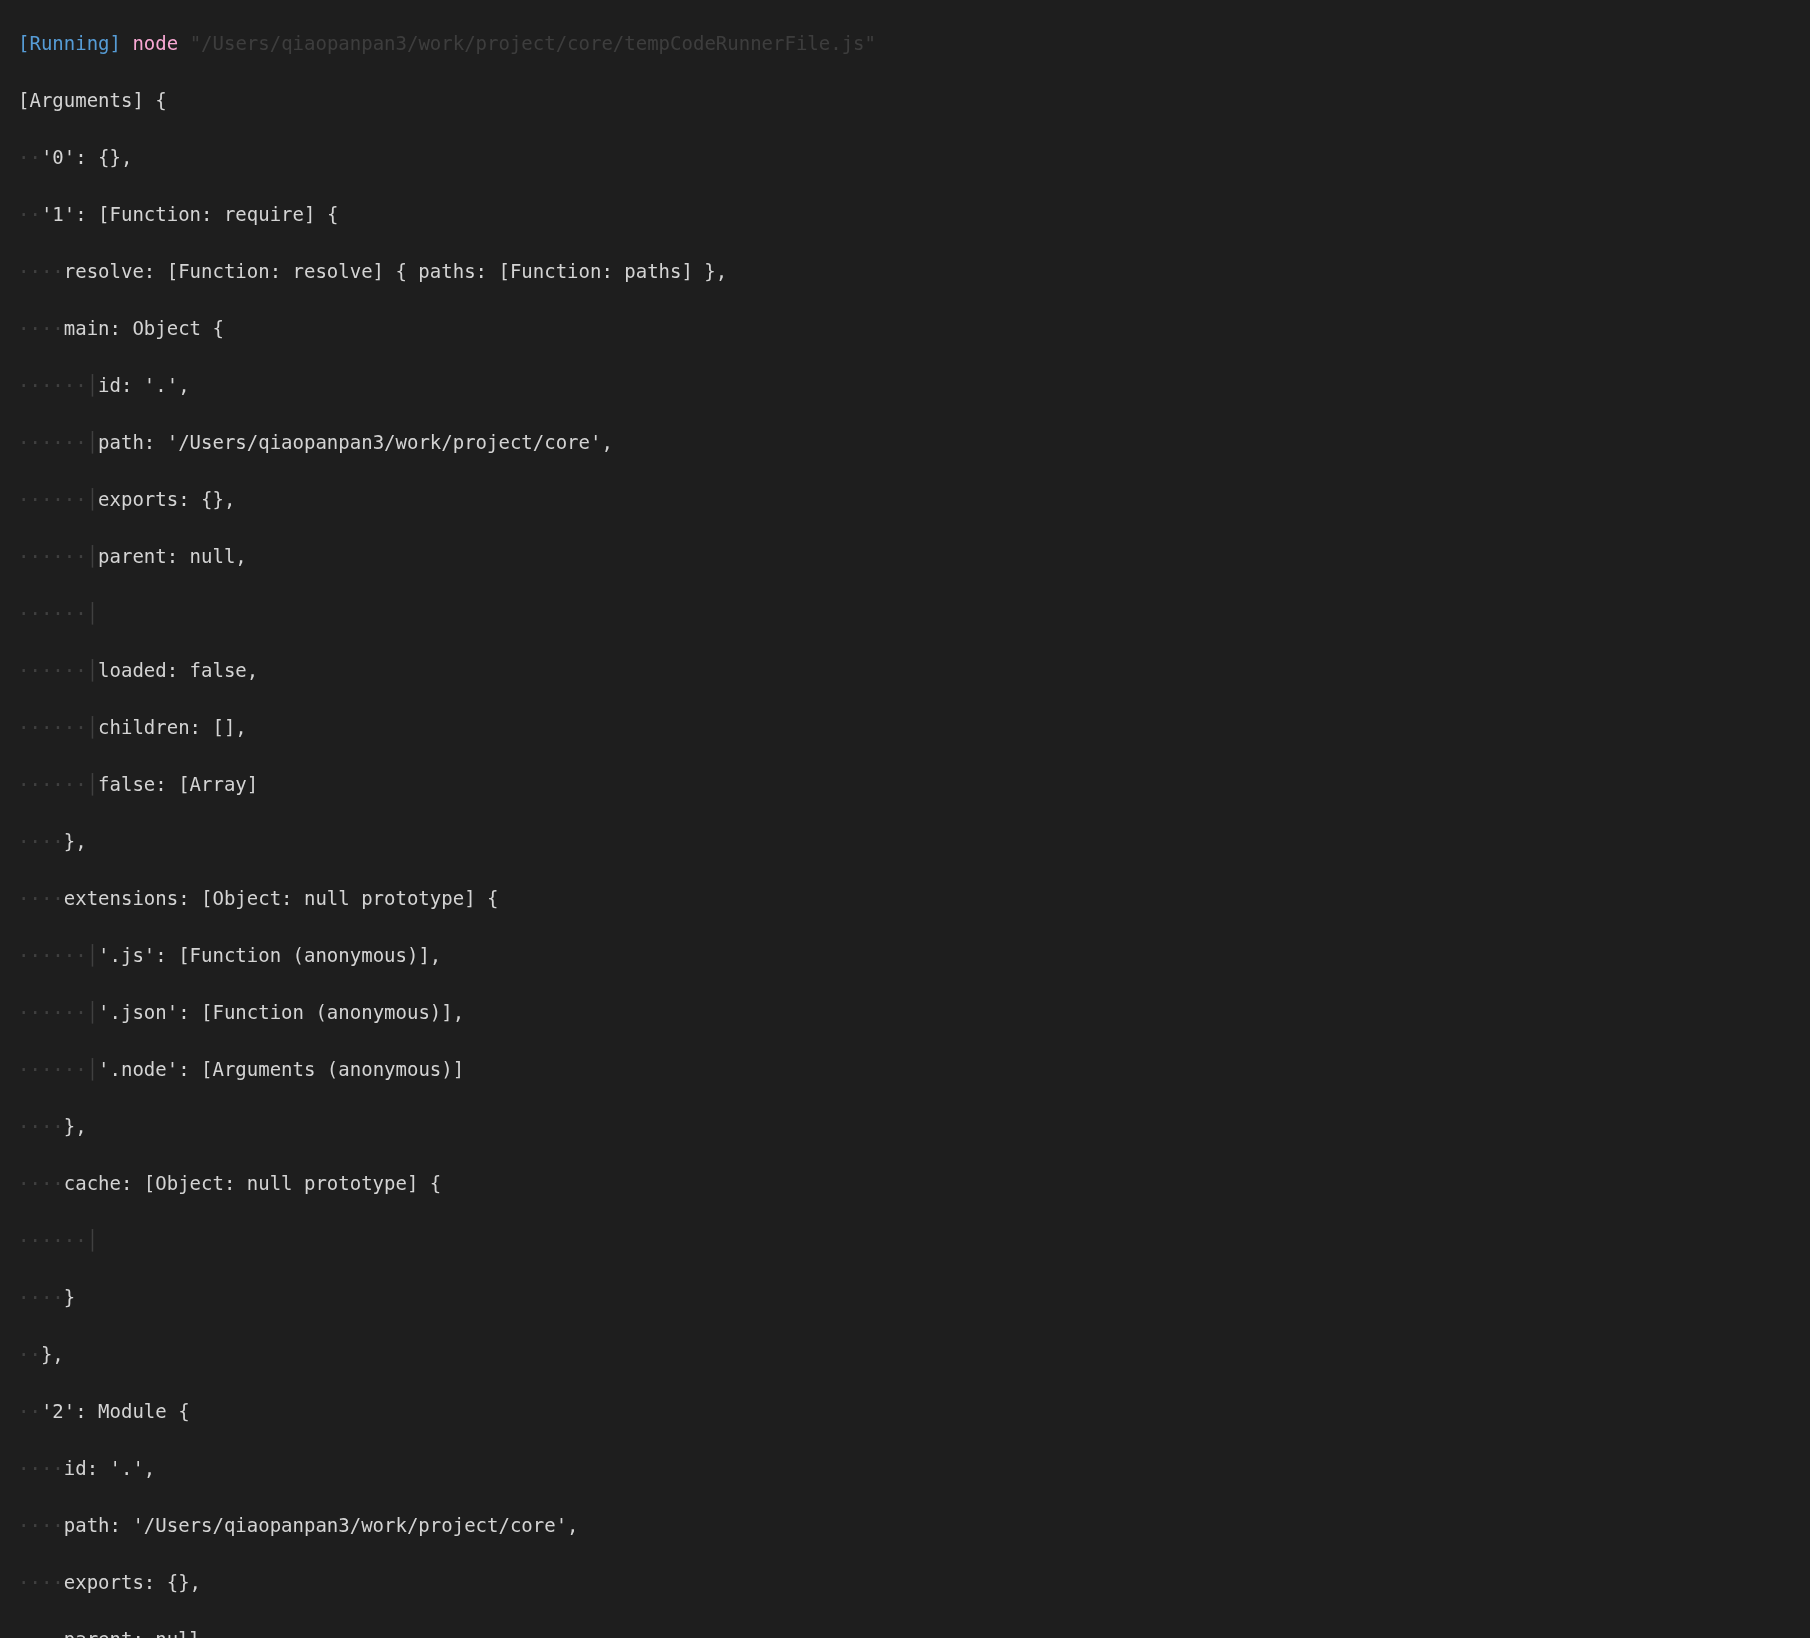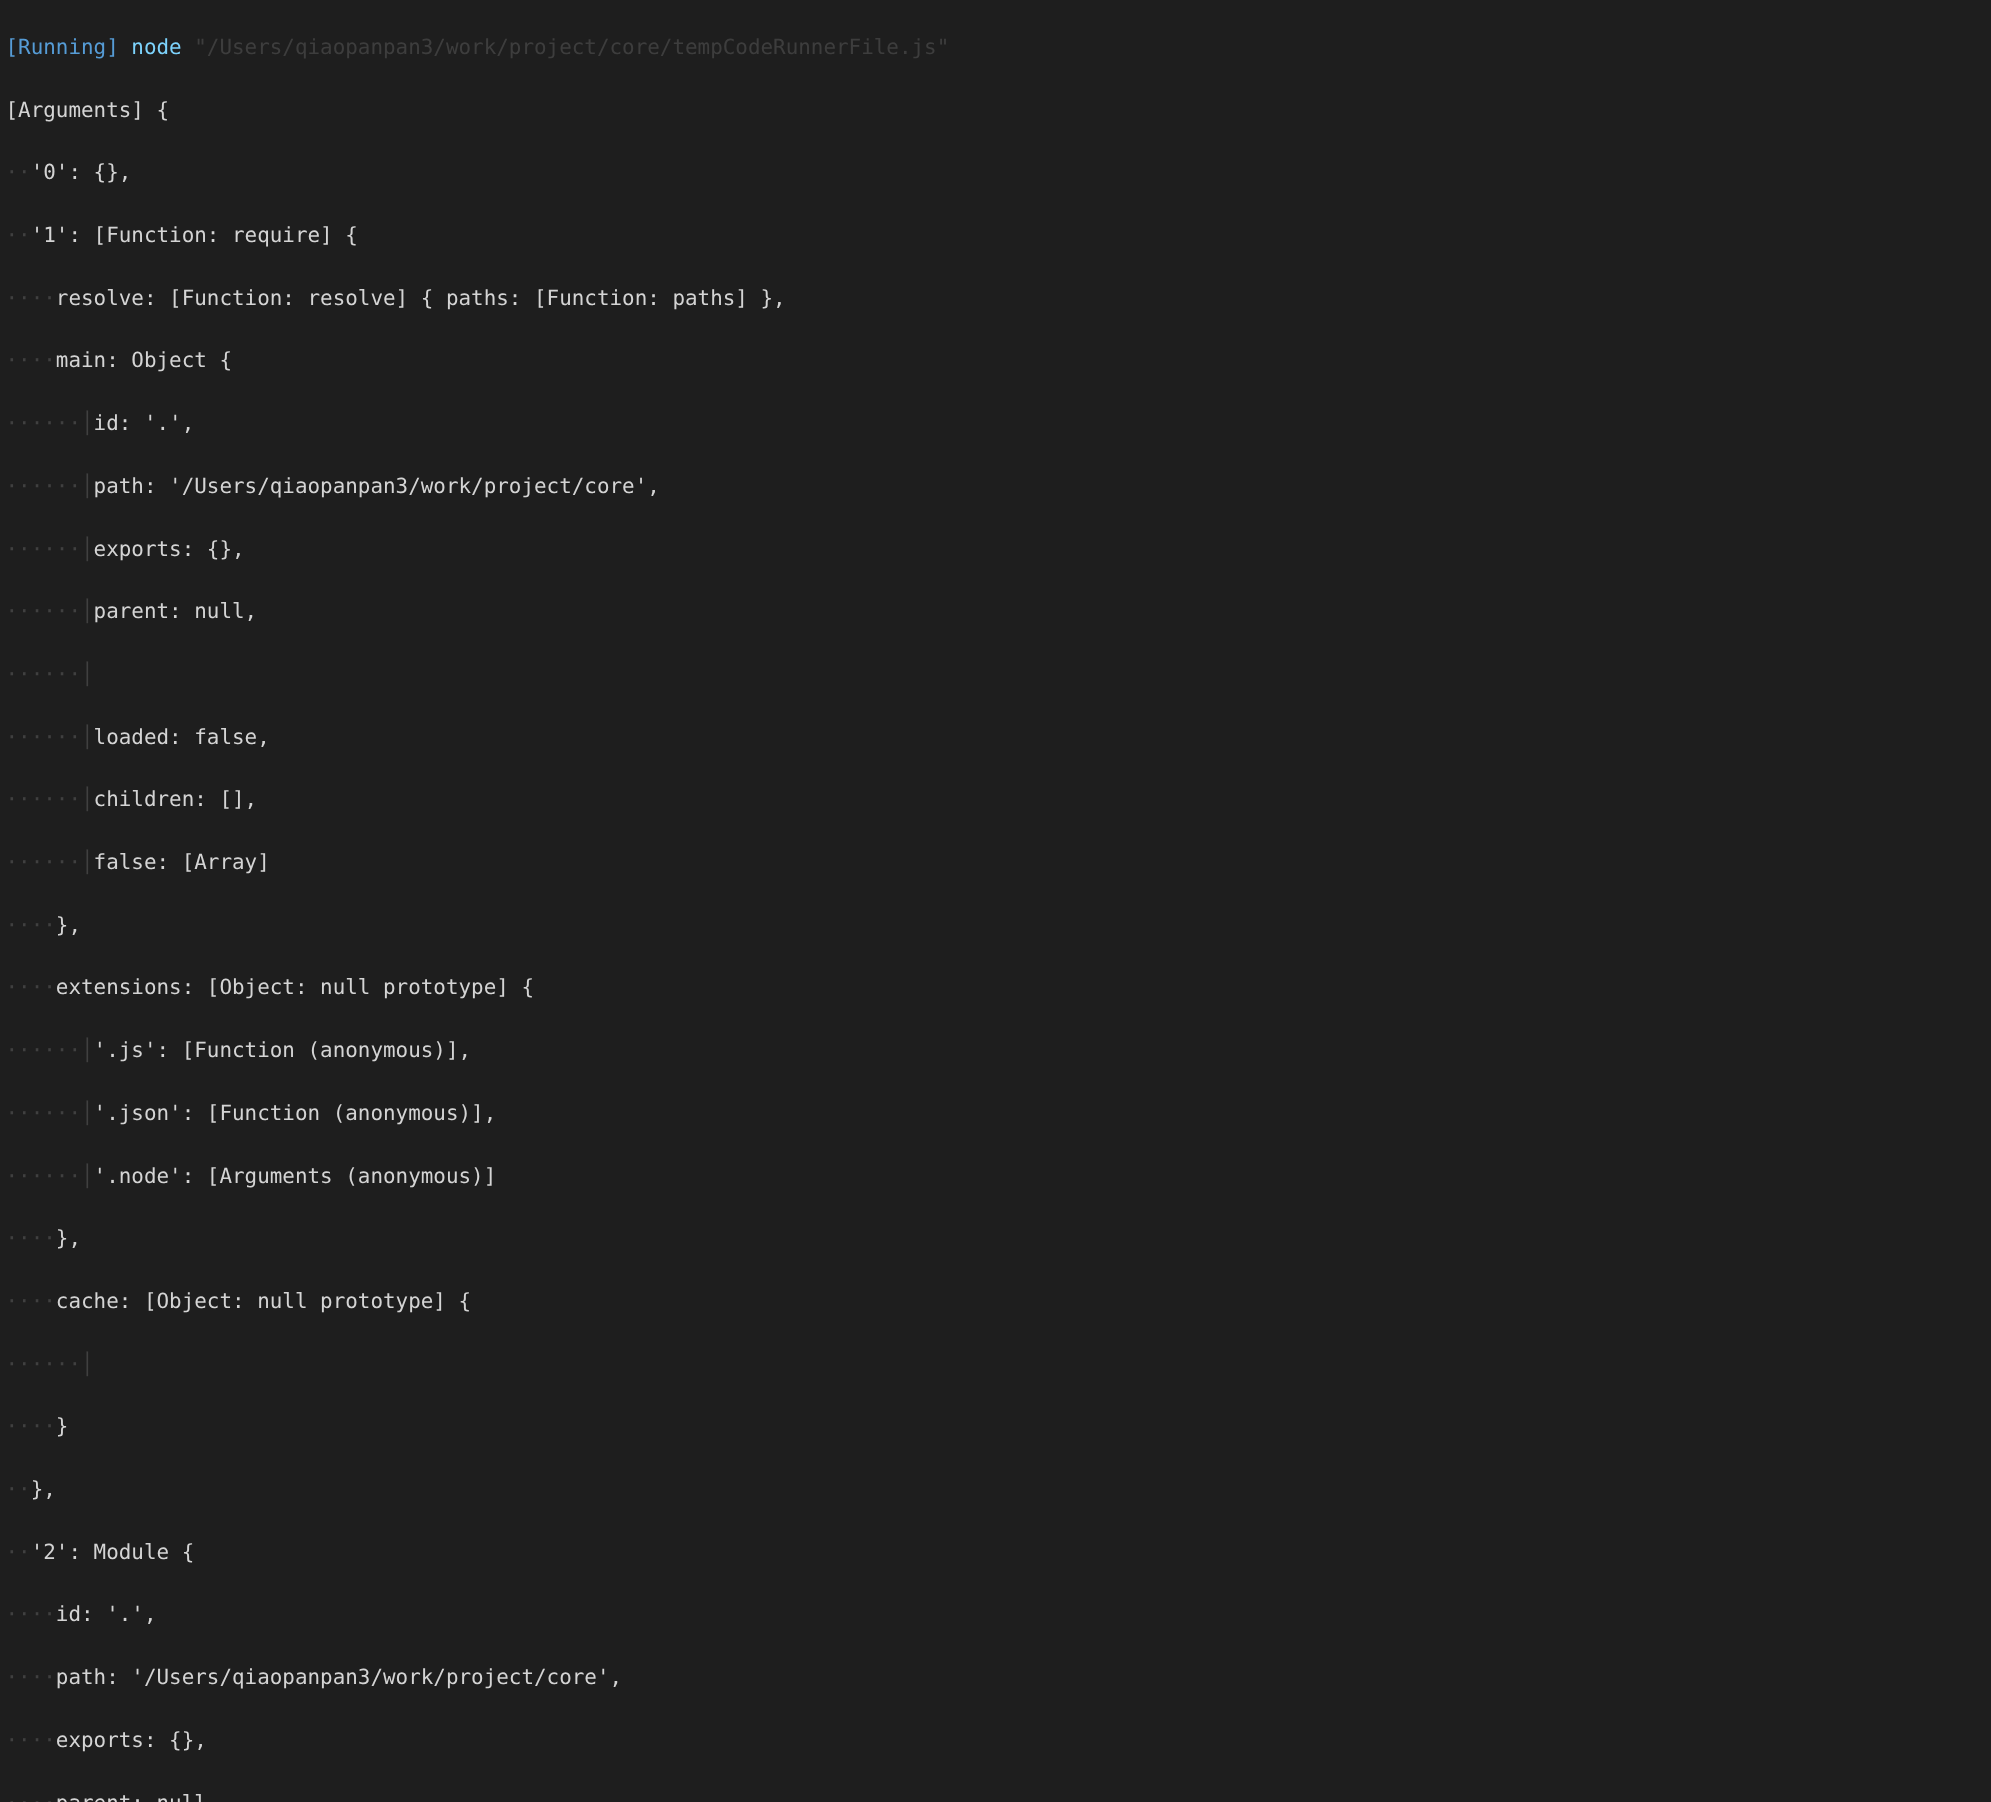--- a/index.html
+++ b/index.html
@@ -17,26 +17,27 @@
       width: 1810px;
       position: relative;
     }
     .terminal {
       padding: 0 5px;
       white-space: pre;
     }
     .line {
       display: flex;
       align-items: flex-end;
+      margin-left: 13px;
     }
     .guide {
       color: #404040;
       letter-spacing: 0;
     }
-    .yellow { color: #7dd3fc; }
+    .yellow { color: #f9a8d4; }
     .white { color: #d4d4d4; }
     .gray { color: #858585; }
     .top-truncated {
       color: #569cd6;
     }
   </style>
 </head>
 <body>
 
 <div class="terminal">

